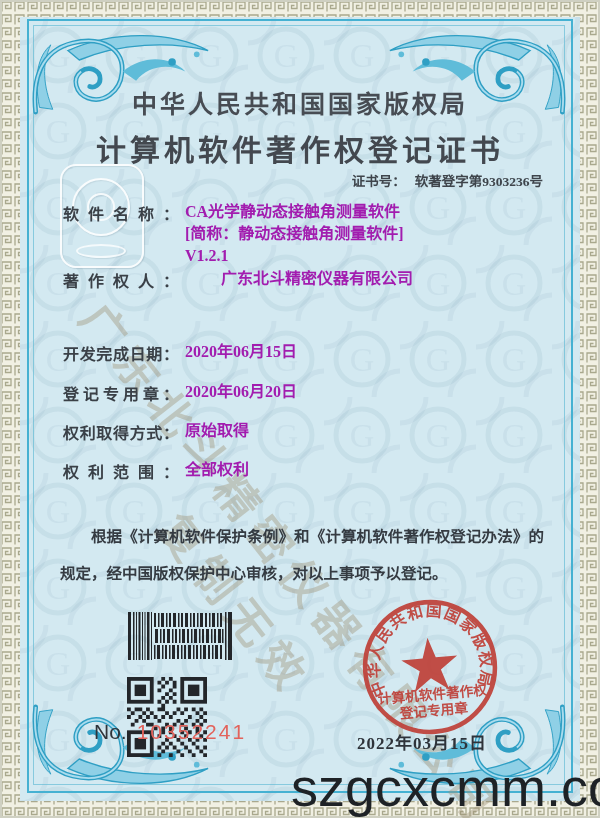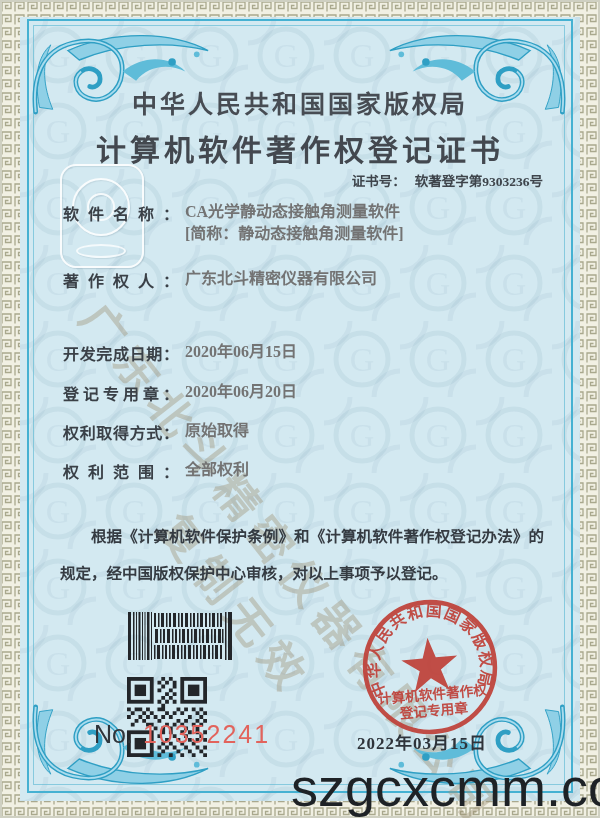--- a/index.html
+++ b/index.html
@@ -40,35 +40,35 @@
   .txt{position:absolute;z-index:5;color:#3a4047;}
   #authority{left:0;top:84px;width:600px;text-align:center;font-size:25px;font-weight:bold;
     letter-spacing:3px;color:#474c53;}
   #cert-title{left:0;top:126px;width:600px;text-align:center;font-size:30px;font-weight:bold;
     letter-spacing:4px;color:#43484f;font-family:Liberation Mono, monospace;}
   #certno{right:57px;top:170px;font-size:13.5px;font-weight:bold;color:#3e444b;}
   #certno .lbl{margin-right:9px;}
   .row{position:absolute;left:63px;display:flex;z-index:5;}
   .flabel{width:116px;margin-right:6px;text-align:justify;text-align-last:justify;
     font-weight:bold;font-size:16px;color:#3a4047;flex:none;}
-  .fval{font-weight:bold;font-size:16px;color:#737373;line-height:22px;}
+  .fval{font-weight:bold;font-size:16px;color:#a21caf;line-height:22px;}
   #row-name{top:201px;}
-  #row-owner{top:268px;}
+  #row-owner{top:268px;gap:36px;}
   #row-dev{top:341px;}
   #row-pub{top:381px;}
   #row-acq{top:420px;}
   #row-scope{top:459px;}
   #row-reg{top:492px;}
   #statement{left:60px;top:518px;width:484px;font-size:15.5px;font-weight:700;line-height:37px;
     color:#353b42;text-indent:2em;text-align:justify;}
   
   #barcode{left:128px;top:612px;z-index:5;}
   #qrcode{left:127px;top:677px;z-index:5;}
   #serial{left:94px;top:720px;z-index:5;font-family:"Liberation Sans","DejaVu Sans",sans-serif;
-    font-size:25px;color:#2f343a;}
+    font-size:21px;color:#2f343a;}
   #serial .num{color:#e2635c;letter-spacing:2px;margin-left:10px;}
   
   #seal{left:357px;top:594px;width:146px;height:146px;z-index:6;transform:rotate(-5deg);opacity:0.92;}
   #issue-date{left:357px;top:729px;width:146px;font-size:17px;font-weight:bold;
     letter-spacing:1px;color:#2e333a;z-index:5;}
   
   #url-wm{left:291px;top:756px;z-index:9;font-family:"Liberation Sans","DejaVu Sans",sans-serif;
     font-size:54px;color:#1e2226;white-space:nowrap;}
 </style>
 </head>
@@ -144,20 +144,21 @@
   <div class="txt" id="cert-title">计算机软件著作权登记证书</div>
   <div class="txt" id="certno">
     <span class="lbl">证书号：</span><span>软著登字第9303236号</span>
   </div>
 
   <div class="row" id="row-name">
     <div class="flabel">软件名称：</div>
     <div class="fval">
       <div>CA光学静动态接触角测量软件</div>
       <div>[简称：静动态接触角测量软件]</div>
+      <div>V1.2.1</div>
     </div>
   </div>
   <div class="row" id="row-owner">
     <div class="flabel">著作权人：</div>
     <div class="fval">广东北斗精密仪器有限公司</div>
   </div>
   <div class="row" id="row-dev">
     <div class="flabel">开发完成日期：</div>
     <div class="fval">2020年06月15日</div>
   </div>

